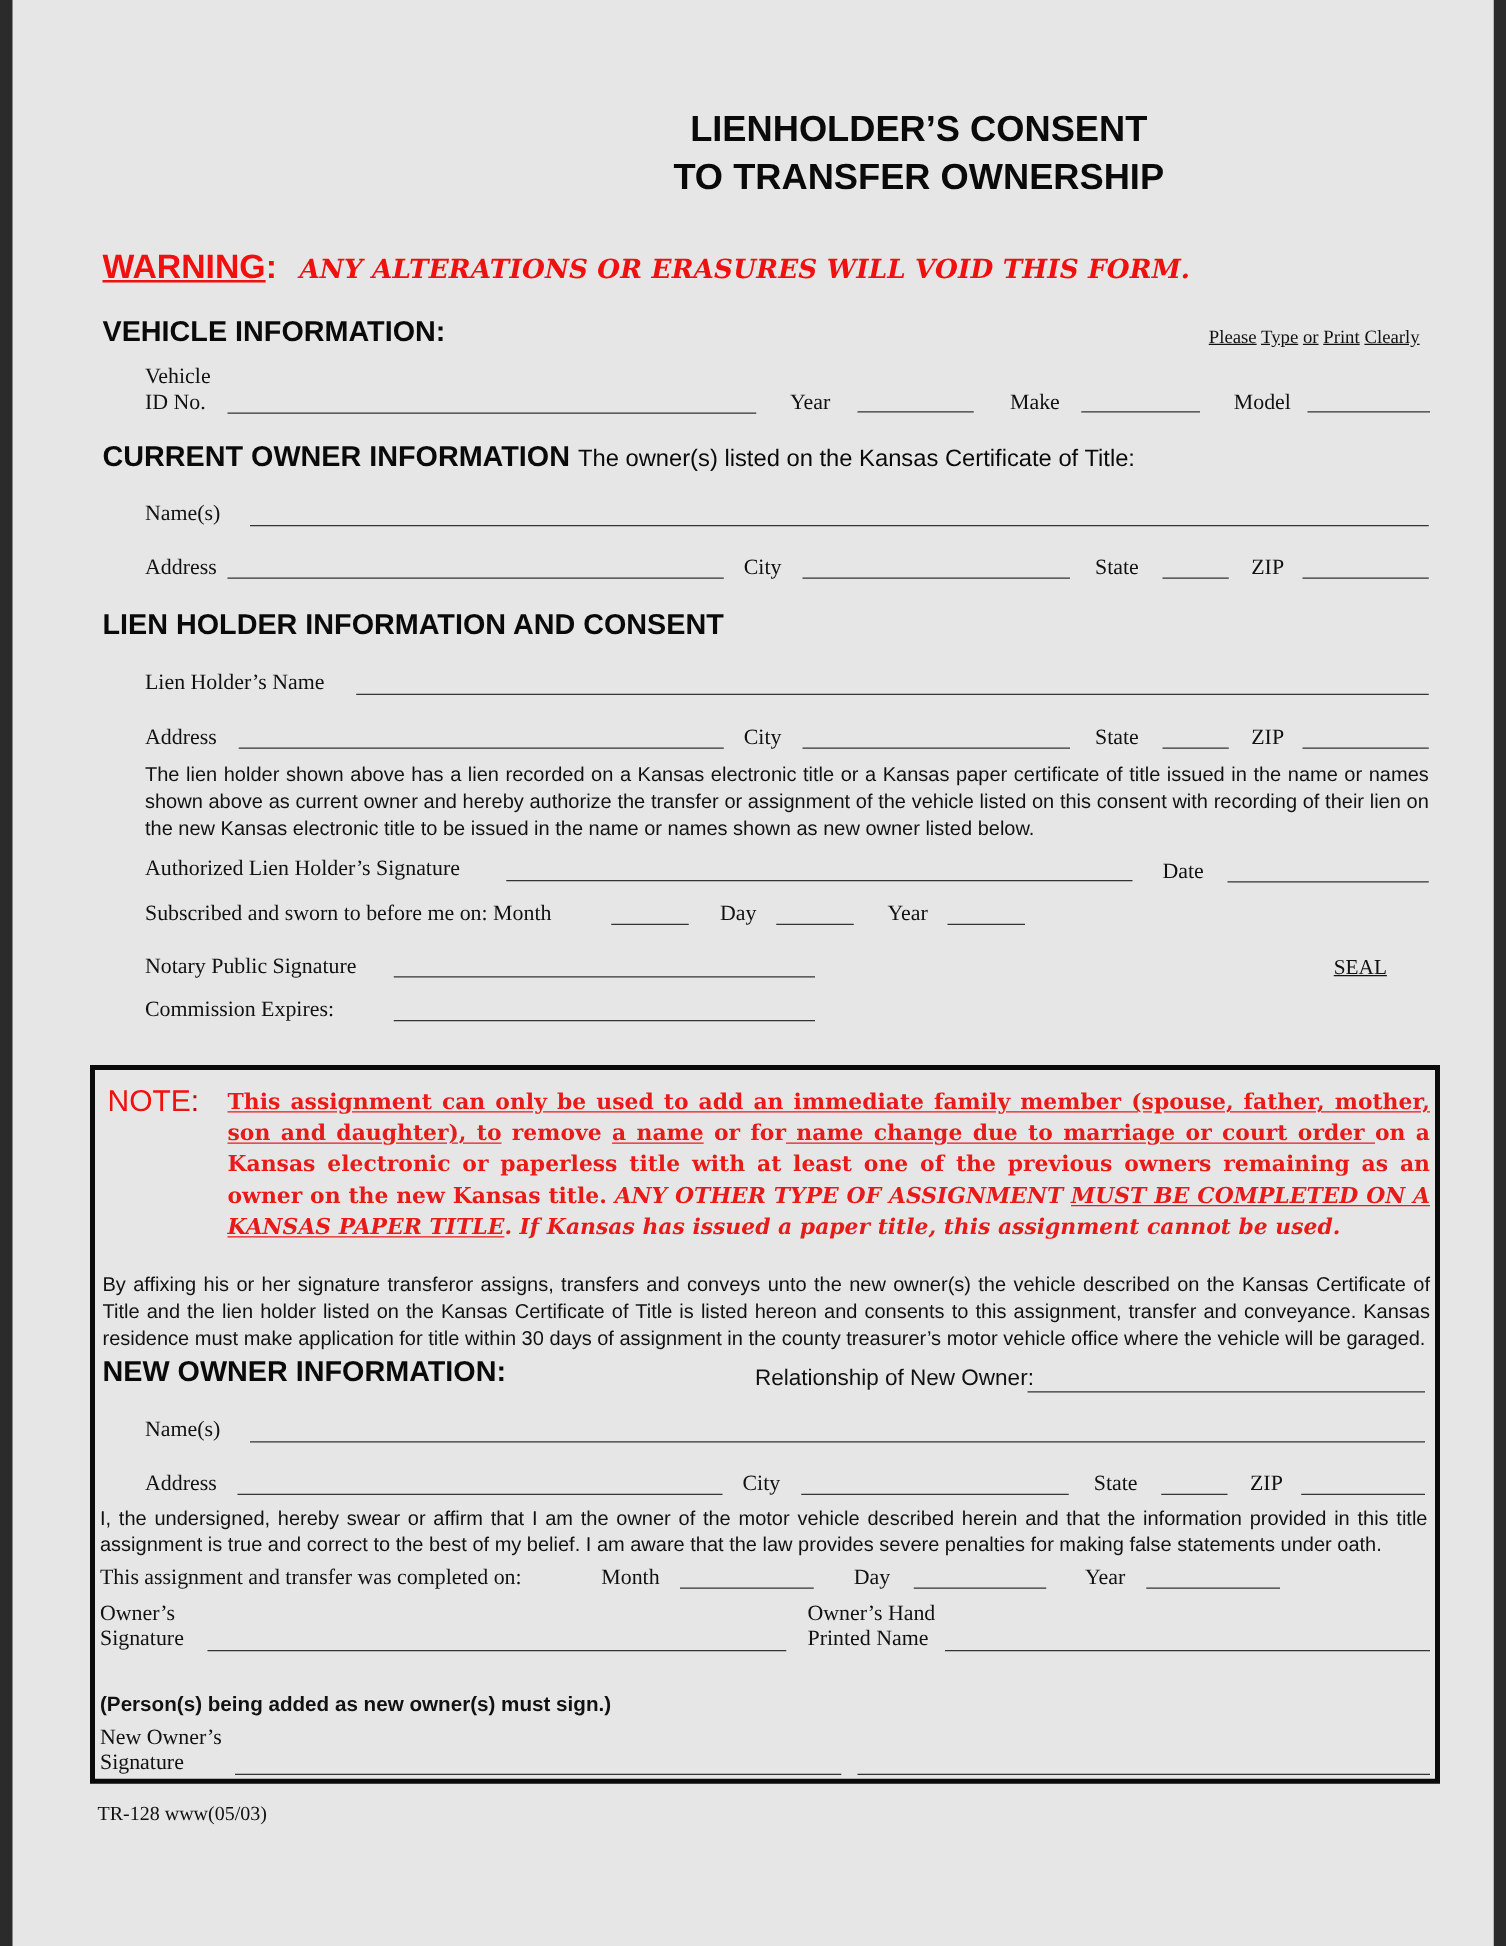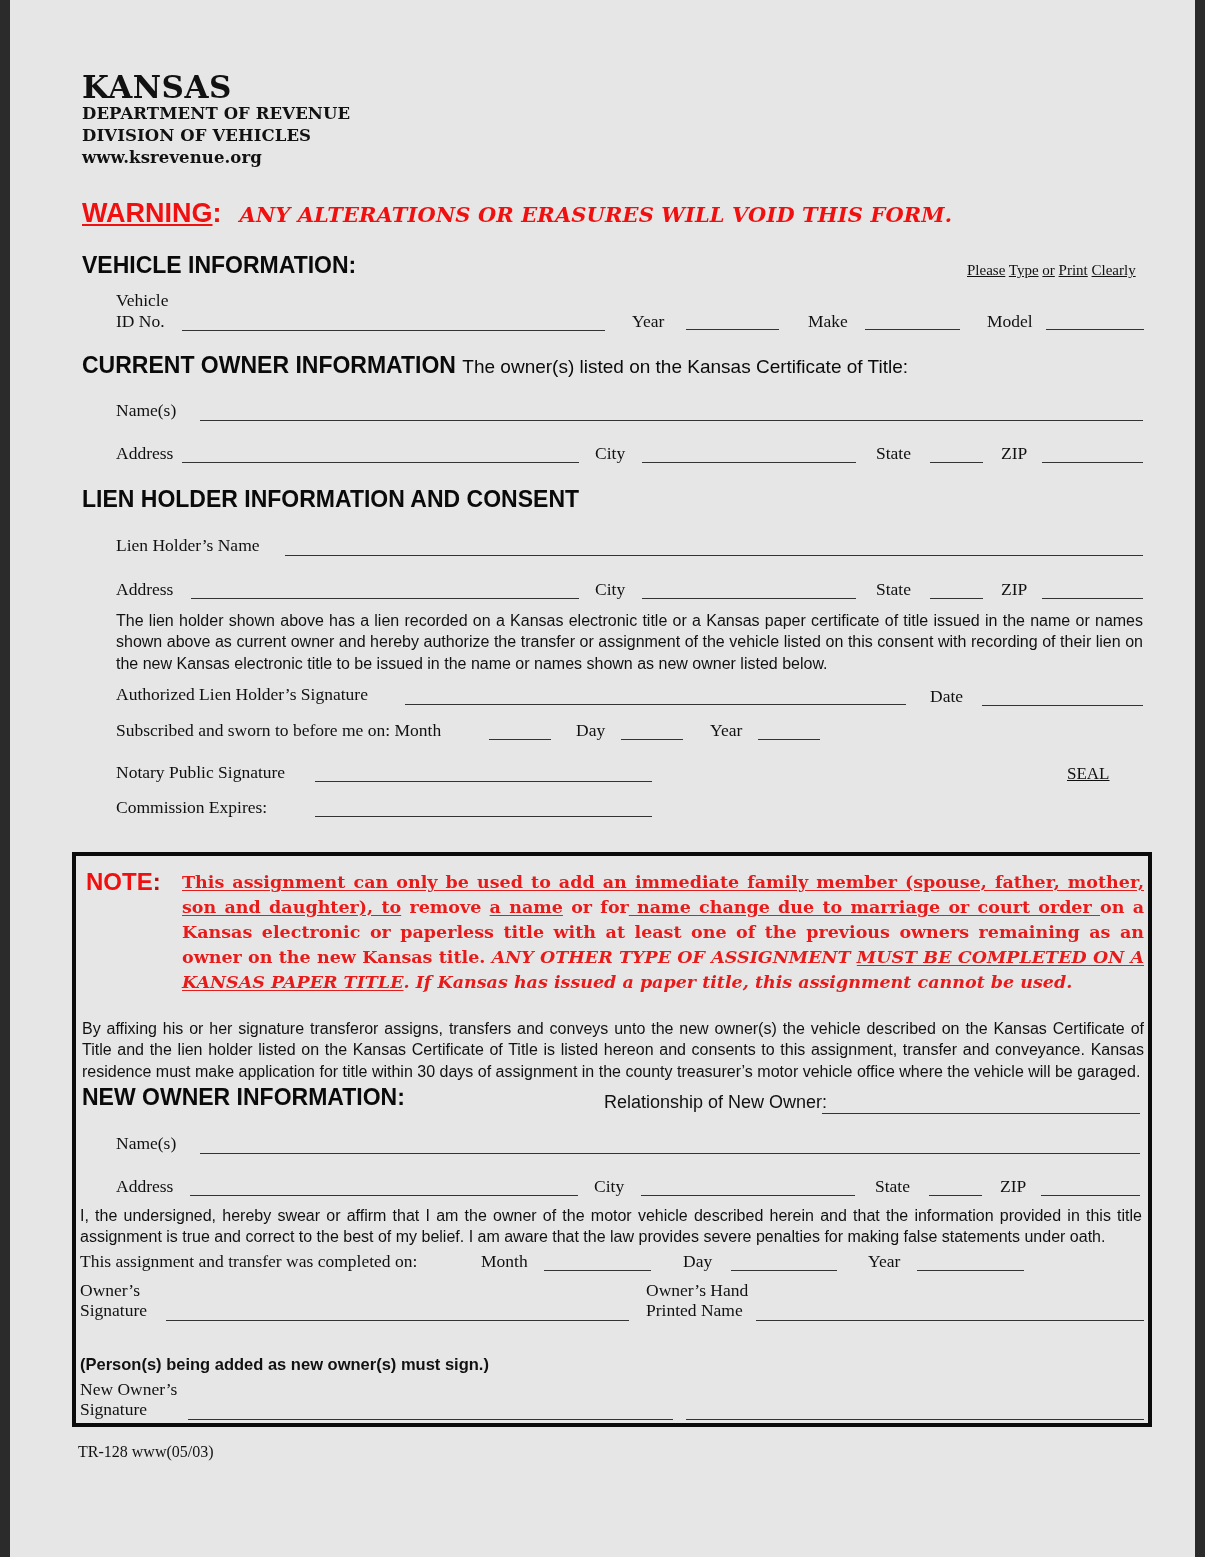--- a/index.html
+++ b/index.html
@@ -90,21 +90,21 @@
   .notebox {
     position:absolute; left:62px; top:852px;
     width:1080px; height:575px;
     border:4px solid #0b0b0b;
     background:#e6e6e6;
   }
   .note-inner { position:relative; width:100%; height:100%; }
   .note-lbl {
     position:absolute; left:10px; top:12px;
     font-family:"Liberation Sans", sans-serif;
-    font-weight:bold; font-size:24px; color:#f01010;
+    font-weight:normal; font-size:24px; color:#f01010;
   }
   .note-body {
     position:absolute; left:106px; top:14px; width:962px;
     font-family:"DejaVu Serif", serif;
     font-weight:bold; font-size:17.5px; color:#e81b1b;
     line-height:1.43; text-align:justify;
   }
   .note-body u { text-decoration:underline; text-underline-offset:2px; }
   .note-body i { font-style:italic; }
 
@@ -122,27 +122,25 @@
     font-family:"Liberation Sans", sans-serif;
     font-weight:bold;
   }
 </style>
 </head>
 <body>
 
 <div class="page">
 <div class="inner">
 
-  <div class="hdr">
-    <div class="ks">KANSAS</div>
-    <div class="ks-sub">DEPARTMENT OF REVENUE</div>
-    <div class="ks-sub">DIVISION OF VEHICLES</div>
-    <div class="ks-sub">www.ksrevenue.org</div>
-  </div>
-
+
+  <div class="title">
+    <div>LIENHOLDER’S CONSENT</div>
+    <div>TO TRANSFER OWNERSHIP</div>
+  </div>
 
   <div class="warn">
     <span class="warn-w">WARNING</span><span class="warn-c">:</span>
     <span style="display:inline-block;width:14px"></span><span class="warn-t">ANY ALTERATIONS OR ERASURES WILL VOID THIS FORM.</span>
   </div>
 
   <div class="sec-h" style="left:72px; top:252px;">VEHICLE INFORMATION:</div>
 
   <div class="hint" style="left:957px; top:262px;">
     <u>Please</u>

